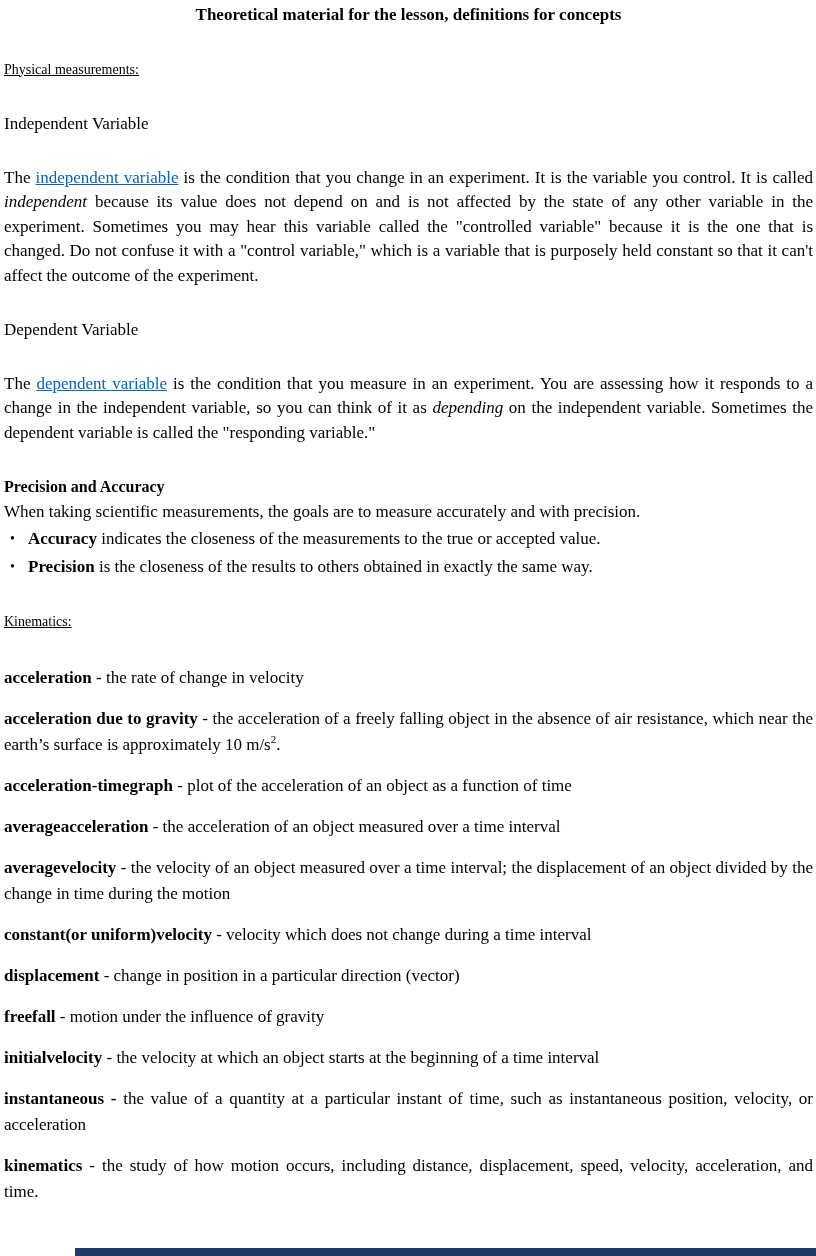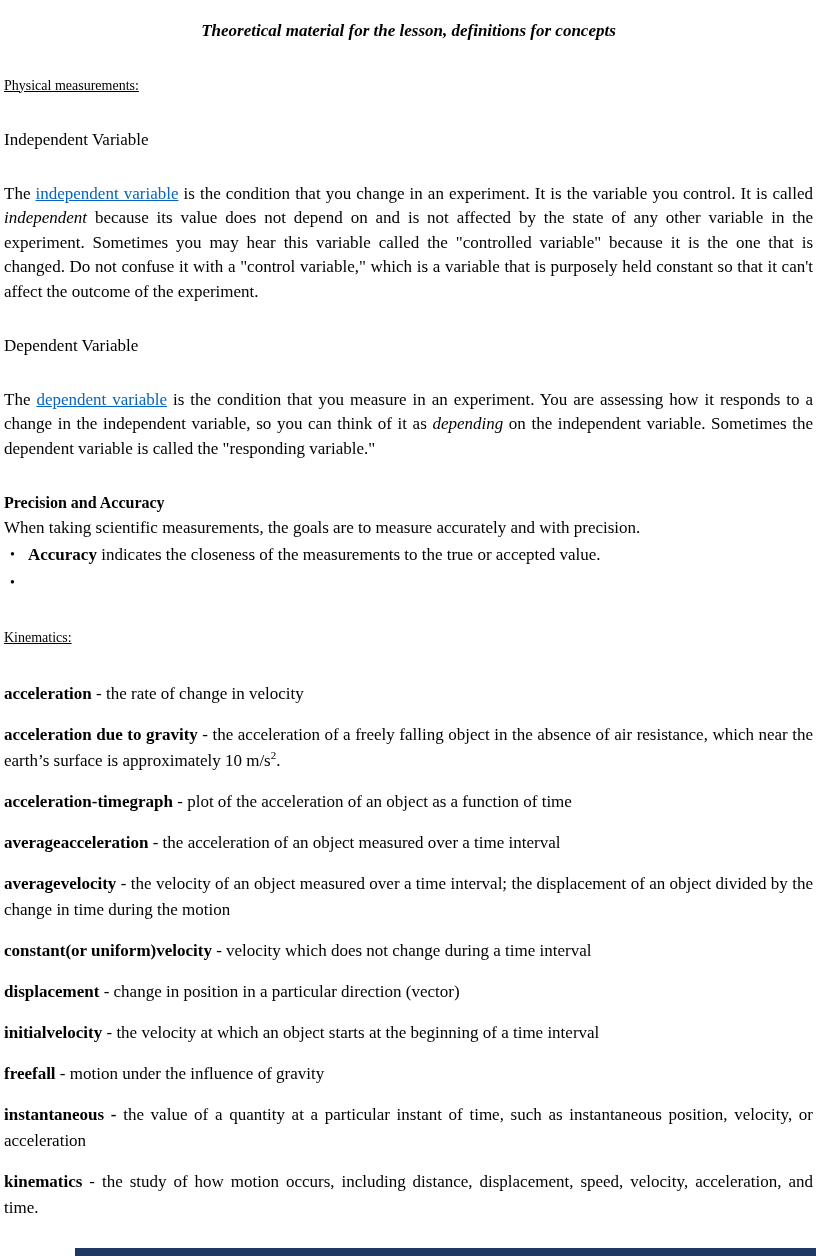--- a/index.html
+++ b/index.html
@@ -12,22 +12,21 @@
     background: #ffffff;
     font-family: "Liberation Serif", serif;
     font-size: 17px;
     line-height: 24.5px;
     color: #000000;
     overflow: hidden;
   }
   .doc-title {
     text-align: center;
     font-weight: bold;
-    margin: 16px;
-    font-style: italic;
+    margin: 0;
   }
   .h-underline {
     margin: 30px 0 0 0;
     text-decoration: underline;
     font-weight: normal;
     font-size: 14px;
   }
   .h-plain {
     margin: 30px 0 0 0;
     font-weight: normal;
@@ -98,43 +97,44 @@
 
   <p class="h-bold">Precision and Accuracy</p>
   <p class="intro-line">When taking scientific measurements, the goals are to measure accurately and with precision.</p>
 
   <div class="bullet-row">
     <span class="bullet-marker">•</span>
     <span class="bullet-text"><b>Accuracy</b><span> indicates the closeness of the measurements to the true or accepted value.</span></span>
   </div>
   <div class="bullet-row">
     <span class="bullet-marker">•</span>
+    <span class="bullet-text"><b>Precision</b><span> is the closeness of the results to others obtained in exactly the same way.</span></span>
   </div>
 
   <p class="h-underline">Kinematics:</p>
 
   <p class="def first"><span class="term">acceleration</span><span> - </span><span>the rate of change in velocity</span></p>
 
   <p class="def"><span class="term">acceleration due to gravity</span><span> - </span><span>the acceleration of a freely falling object in the absence of air resistance, which near the earth’s surface is approximately 10 m/s</span><sup>2</sup><span>.</span></p>
 
   <p class="def"><span class="term">acceleration-timegraph</span><span> - </span><span>plot of the acceleration of an object as a function of time</span></p>
 
   <p class="def"><span class="term">averageacceleration</span><span> - </span><span>the acceleration of an object measured over a time interval</span></p>
 
   <p class="def"><span class="term">averagevelocity</span><span> - </span><span>the velocity of an object measured over a time interval; the displacement of an object divided by the change in time during the motion</span></p>
 
 
   <p class="def"><span class="term">constant(or uniform)velocity</span><span> - </span><span>velocity which does not change during a time interval</span></p>
 
   <p class="def"><span class="term">displacement</span><span> - </span><span>change in position in a particular direction (vector)</span></p>
 
 
+  <p class="def"><span class="term">freefall</span><span> - </span><span>motion under the influence of gravity</span></p>
+
   <p class="def"><span class="term">initialvelocity</span><span> - </span><span>the velocity at which an object starts at the beginning of a time interval</span></p>
-
-  <p class="def"><span class="term">freefall</span><span> - </span><span>motion under the influence of gravity</span></p>
 
   <p class="def"><span class="term">instantaneous</span><span class="term"> - </span><span>the value of a quantity at a particular instant of time, such as instantaneous position, velocity, or acceleration</span></p>
 
   <p class="def"><span class="term">kinematics</span><span> - </span><span>the study of how motion occurs, including distance, displacement, speed, velocity, acceleration, and time.</span></p>
 
   <div class="dark-bottom-bar"></div>
 
 </div>
 
 </body></html>

